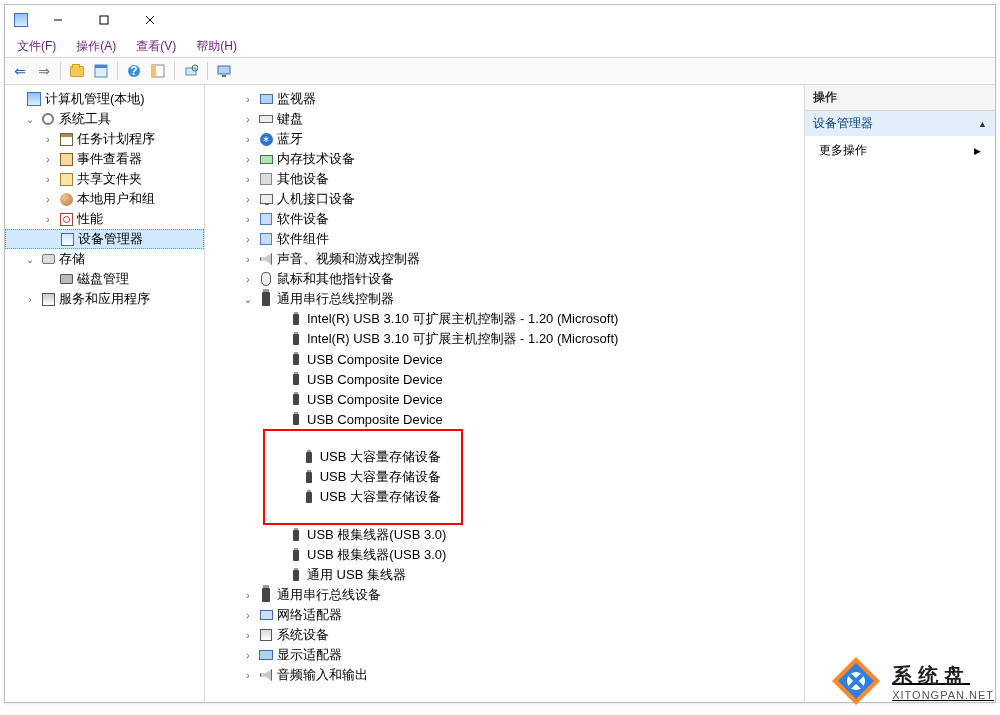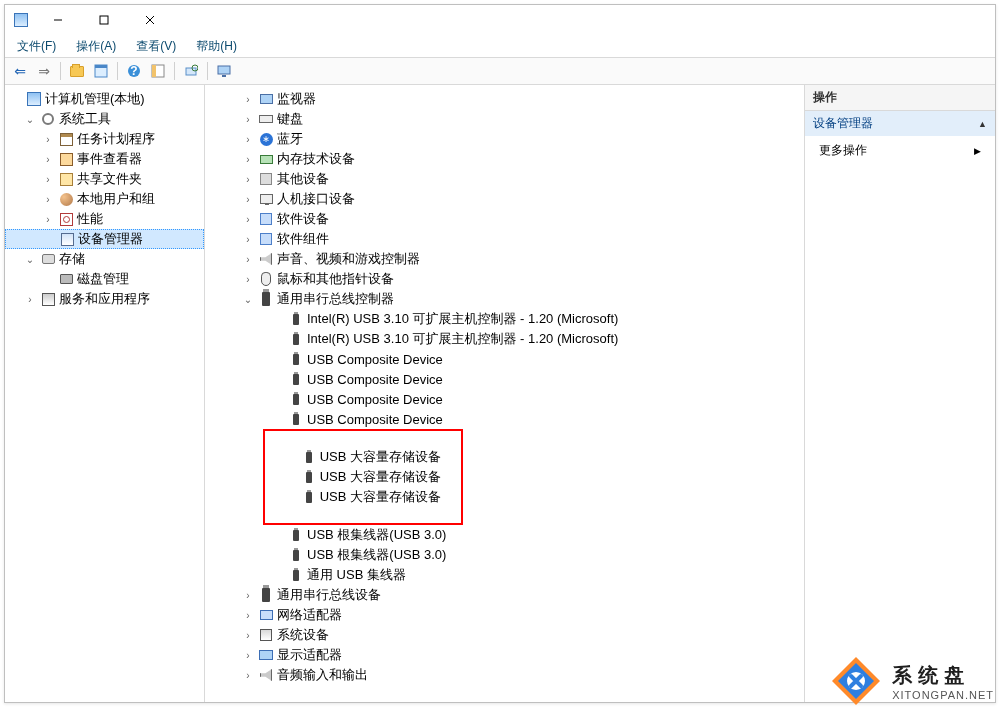--- a/index.html
+++ b/index.html
@@ -9,21 +9,21 @@
 
 
 .titlebar { height: 30px; display: flex; align-items: center; padding: 0 0 0 8px; font-size: 13px; color: #000; }
 .titlebar .app-icon { width: 16px; height: 16px; margin-right: 6px; display:inline-flex; align-items:center; justify-content:center; }
 .titlebar .title { flex: 1; }
 .win-controls { display: flex; height: 30px; }
 .win-btn { width: 46px; height: 30px; display: flex; align-items: center; justify-content: center; font-size: 12px; color: #333; }
 
 
 .menubar { height: 22px; display: flex; align-items: center; padding: 0 4px; gap: 4px; }
-.menu-item { padding: 2px 8px; font-size: 12px; color: #0c4a6e; }
+.menu-item { padding: 2px 8px; font-size: 12px; color: #701a75; }
 
 
 .toolbar { height: 28px; border-top: 1px solid #d9d9d9; border-bottom: 1px solid #d9d9d9; display: flex; align-items: center; padding: 0 4px; gap: 2px; background: #fafafa; }
 .tb-btn { width: 22px; height: 22px; display: flex; align-items: center; justify-content: center; border-radius: 2px; }
 .tb-sep { width: 1px; height: 18px; background: #d0d0d0; margin: 0 3px; }
 
 
 .main { flex: 1; display: flex; overflow: hidden; }
 .left-pane { width: 200px; border-right: 1px solid #d9d9d9; overflow-y: auto; padding: 4px 0; background: #fff; }
 .center-pane { flex: 1; border-right: 1px solid #d9d9d9; overflow-y: auto; padding: 4px 0; background: #fff; }
@@ -48,21 +48,21 @@
 .highlight-box { border: 2px solid #ff0000; padding: 16px; margin: 0; }
 
 
 .right-header { background: #f5f5f5; border-bottom: 1px solid #d9d9d9; padding: 4px 8px; font-size: 12px; font-weight: bold; color: #333; }
 .right-section { background: #e2eefa; padding: 4px 8px; font-size: 12px; color: #003e80; display:flex; justify-content:space-between; align-items:center; }
 .right-item { padding: 6px 14px; font-size: 12px; color: #000; display:flex; justify-content:space-between; align-items:center; }
 .tri-up { font-size: 9px; color: #333; }
 .tri-right { font-size: 9px; color: #000; }
 
 
-.watermark { position: absolute; right: 6px; bottom: 6px; display: flex; align-items: center; gap: 8px; }
+.watermark { position: absolute; right: 6px; bottom: 6px; display: flex; align-items: center; gap: 8px; text-decoration: underline; }
 .wm-logo { width: 56px; height: 56px; }
 .wm-text { display:flex; flex-direction:column; align-items:flex-start; }
 .wm-cn { font-size: 20px; font-weight: bold; letter-spacing: 6px; color: #1f1f1f; }
 .wm-en { font-size: 11px; letter-spacing: 1px; color: #555; }
 
 
 .ic-mgmt { width:14px; height:14px; border:1px solid #3a74b8; background: linear-gradient(#8fc1f2,#dceeff); }
 .ic-folder { width:14px; height:11px; background:#f7c855; border:1px solid #d8a02b; border-radius:1px; position:relative; }
 .ic-folder::before { content:''; position:absolute; top:-3px; left:1px; width:6px; height:3px; background:#f7c855; border:1px solid #d8a02b; border-bottom:none; }
 .ic-gear { width:12px; height:12px; border:2px solid #7a7a7a; border-radius:50%; }

